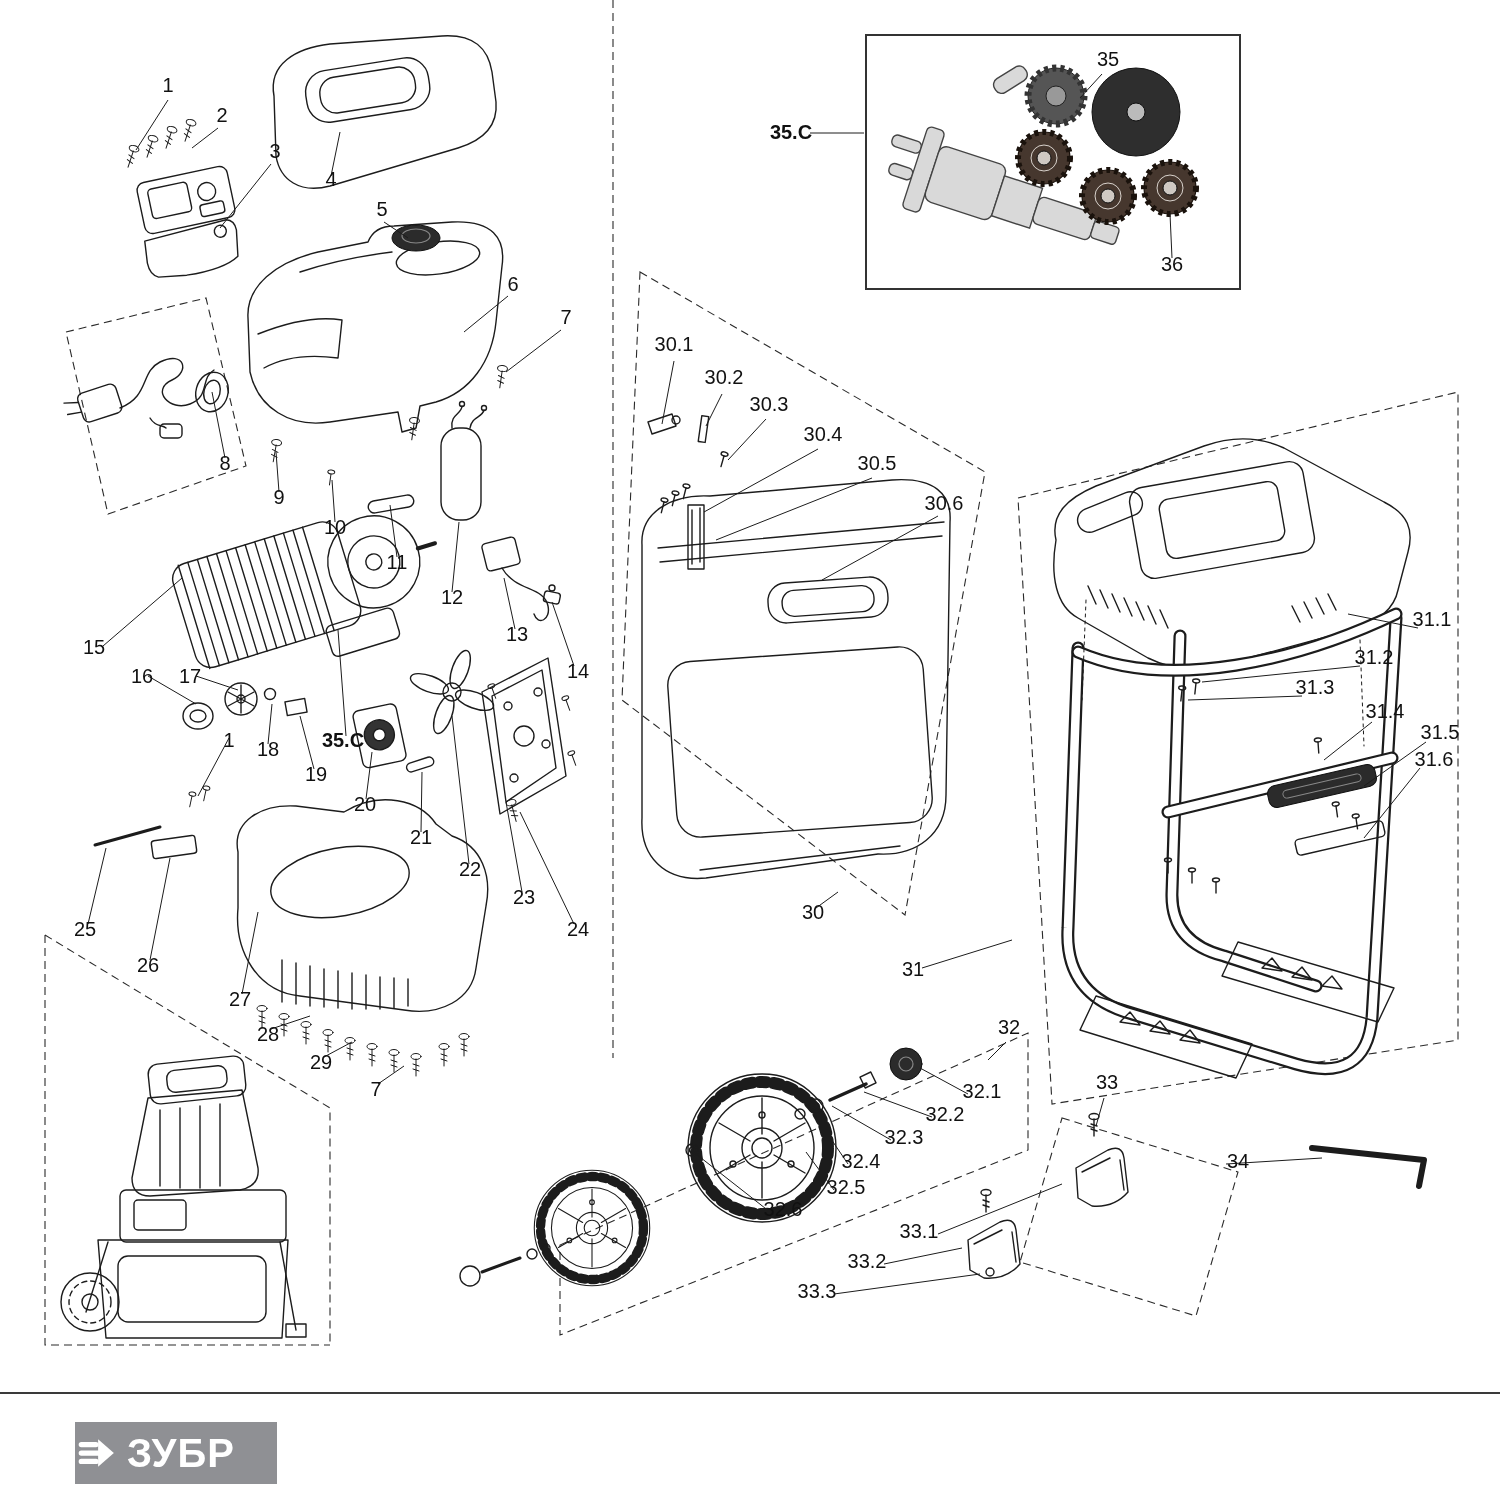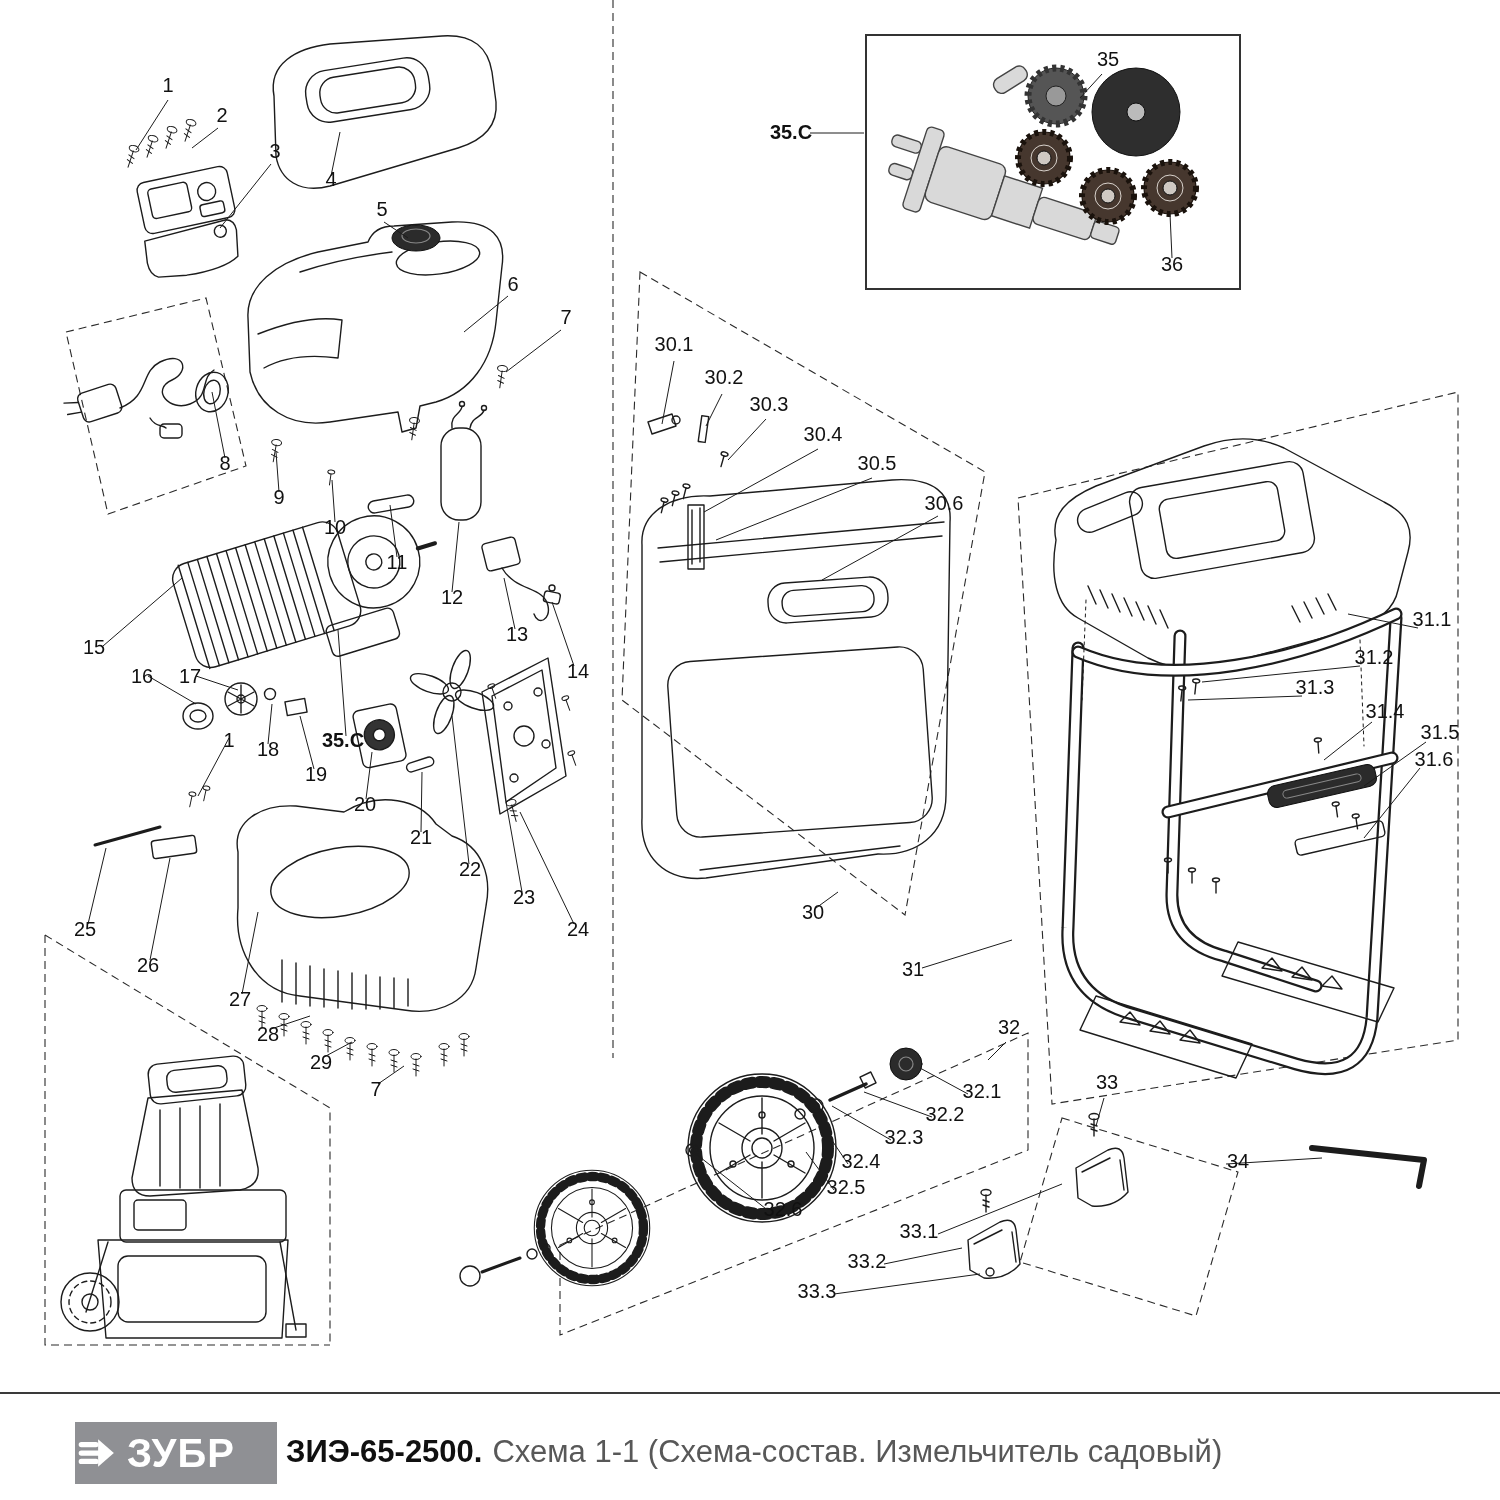--- a/index.html
+++ b/index.html
@@ -461,19 +461,16 @@
 
 <div class="footer">
   <div class="footer-rule"></div>
   <div class="brand-box">
     <svg class="brand-icon" viewBox="0 0 40 40">
       <path d="M6,12 H20 M6,20 H24 M6,28 H20" stroke="#fff" stroke-width="5" fill="none" stroke-linecap="round"></path>
       <path d="M22,7 L37,20 L22,33 Z" fill="#fff"></path>
     </svg>
     <span class="brand-text">ЗУБР</span>
   </div>
-  <div class="doc-title">
-    <span class="model">ЗИЭ-65-2500.</span><span class="subtitle">Схема 1-1 (Схема-состав. Измельчитель садовый)</span>
-  </div>
 </div>
 
 
 
 
 </body></html>

